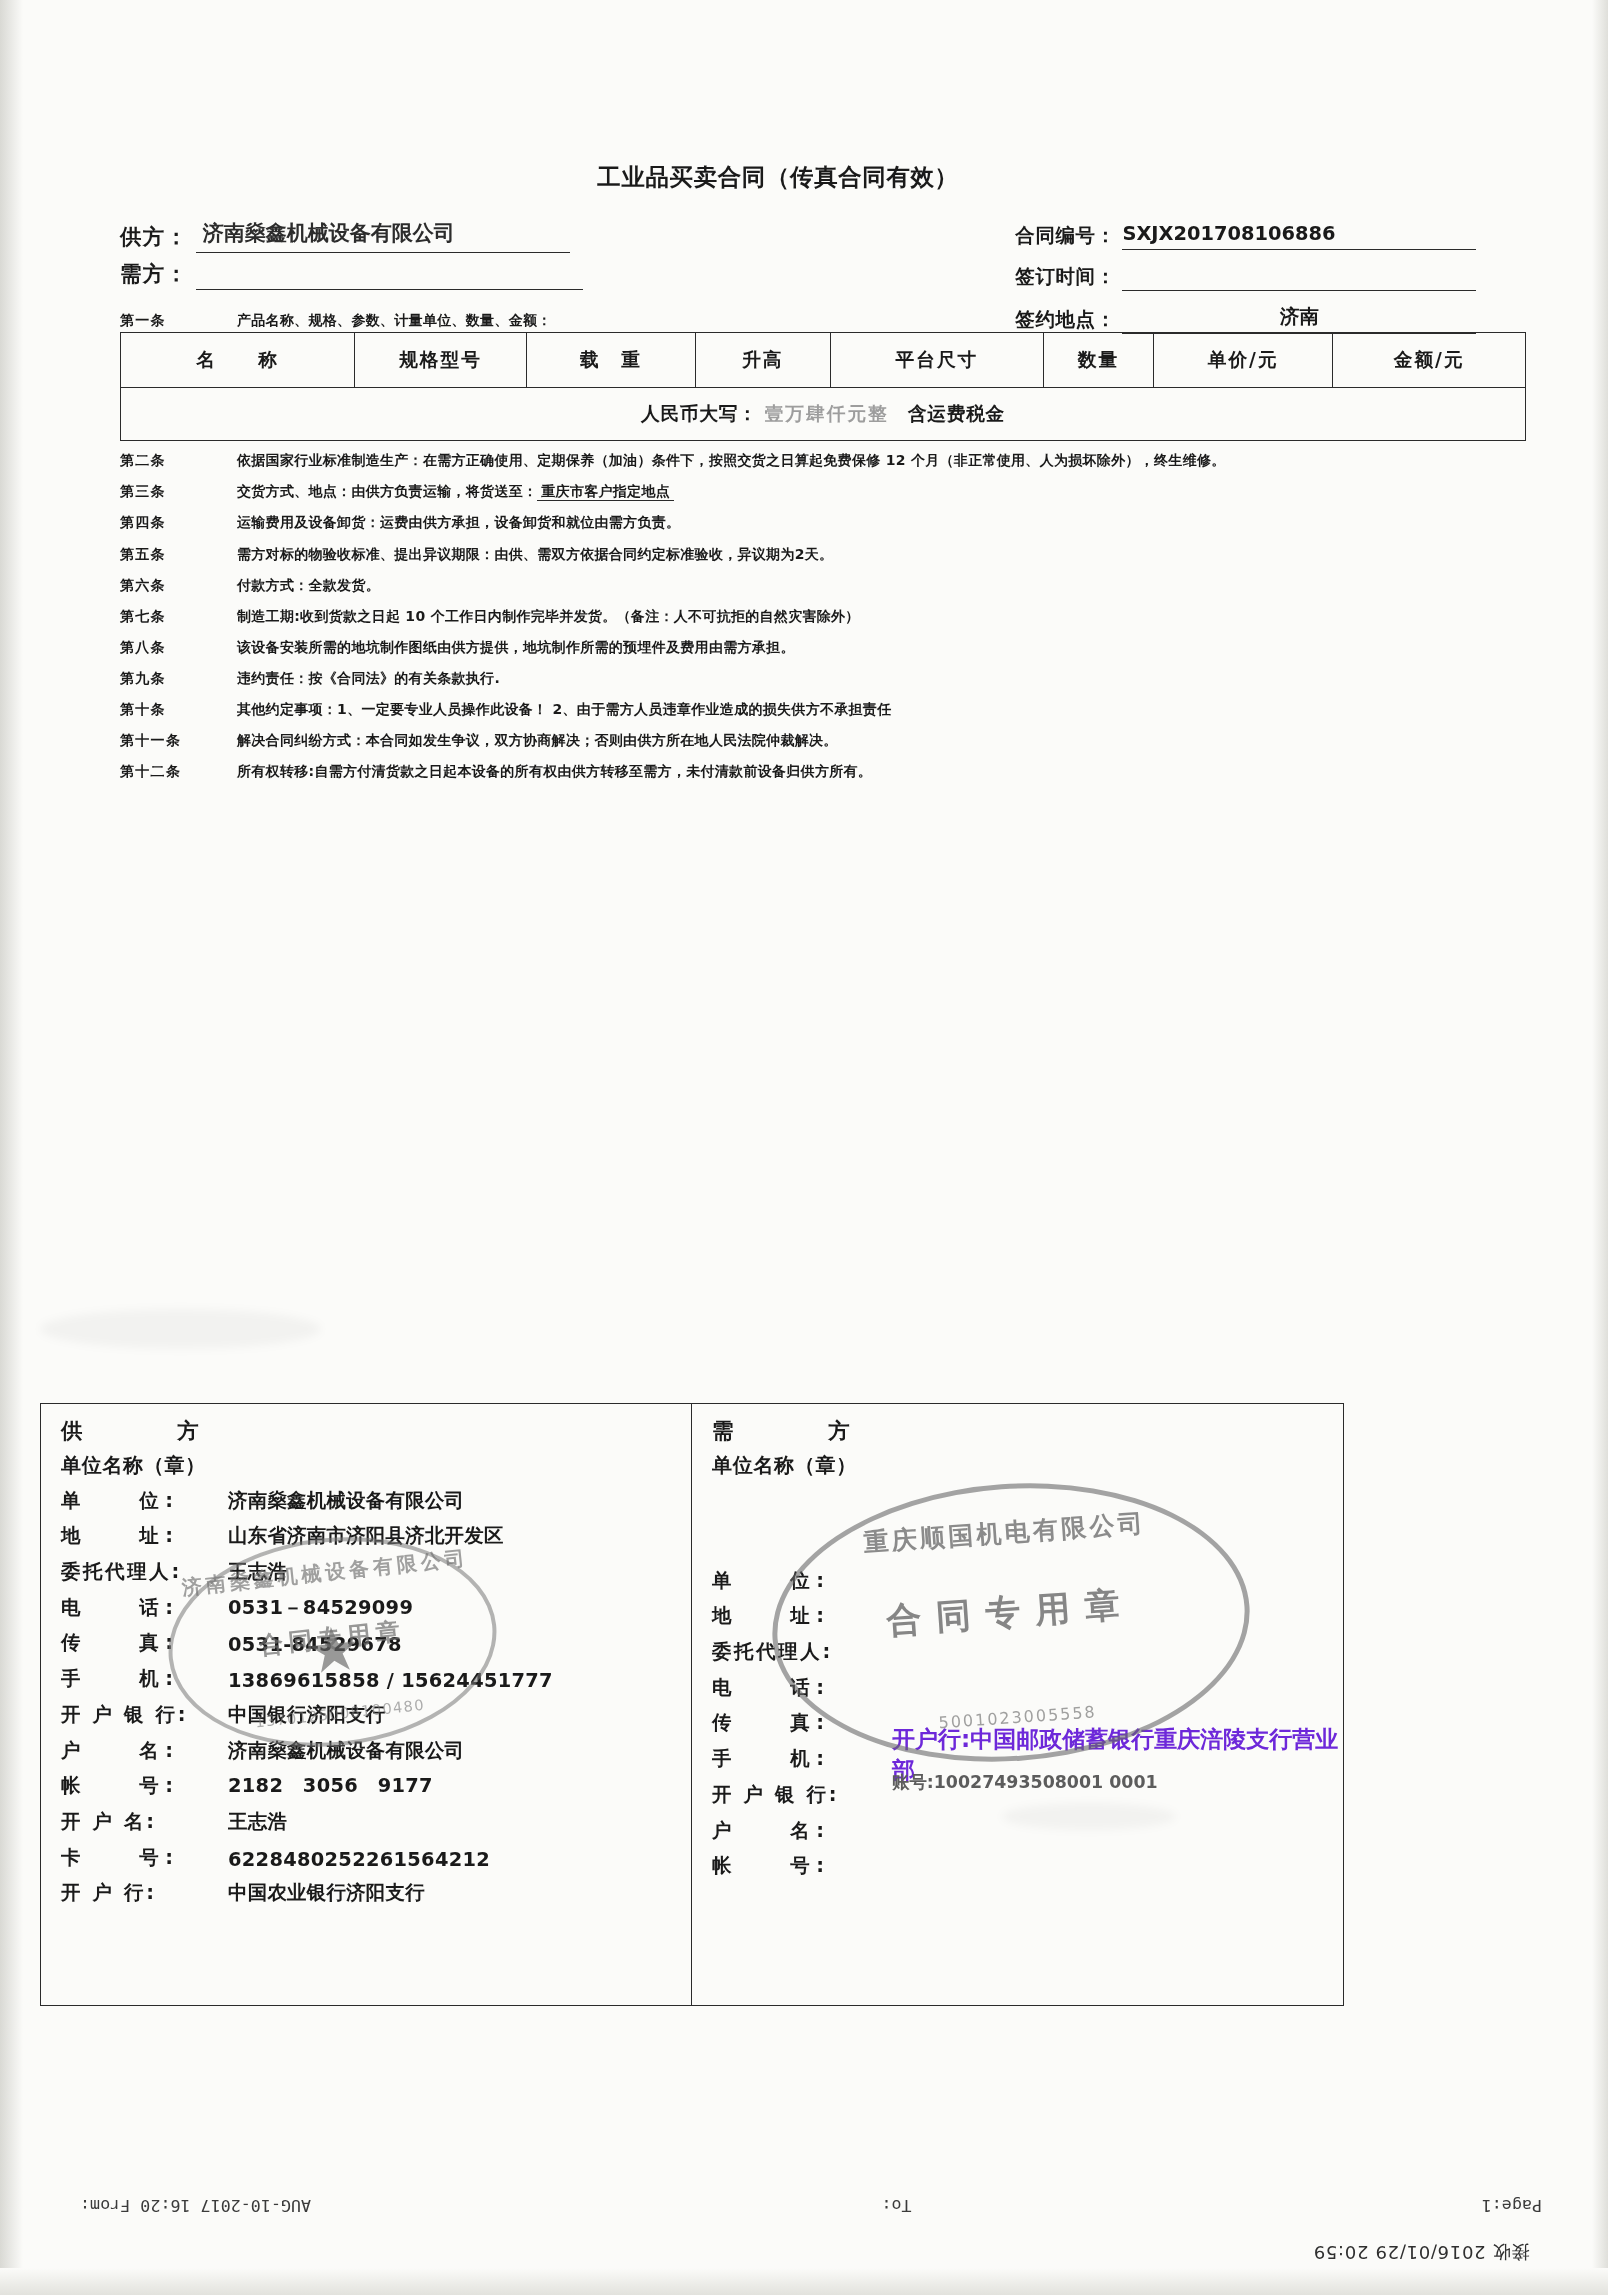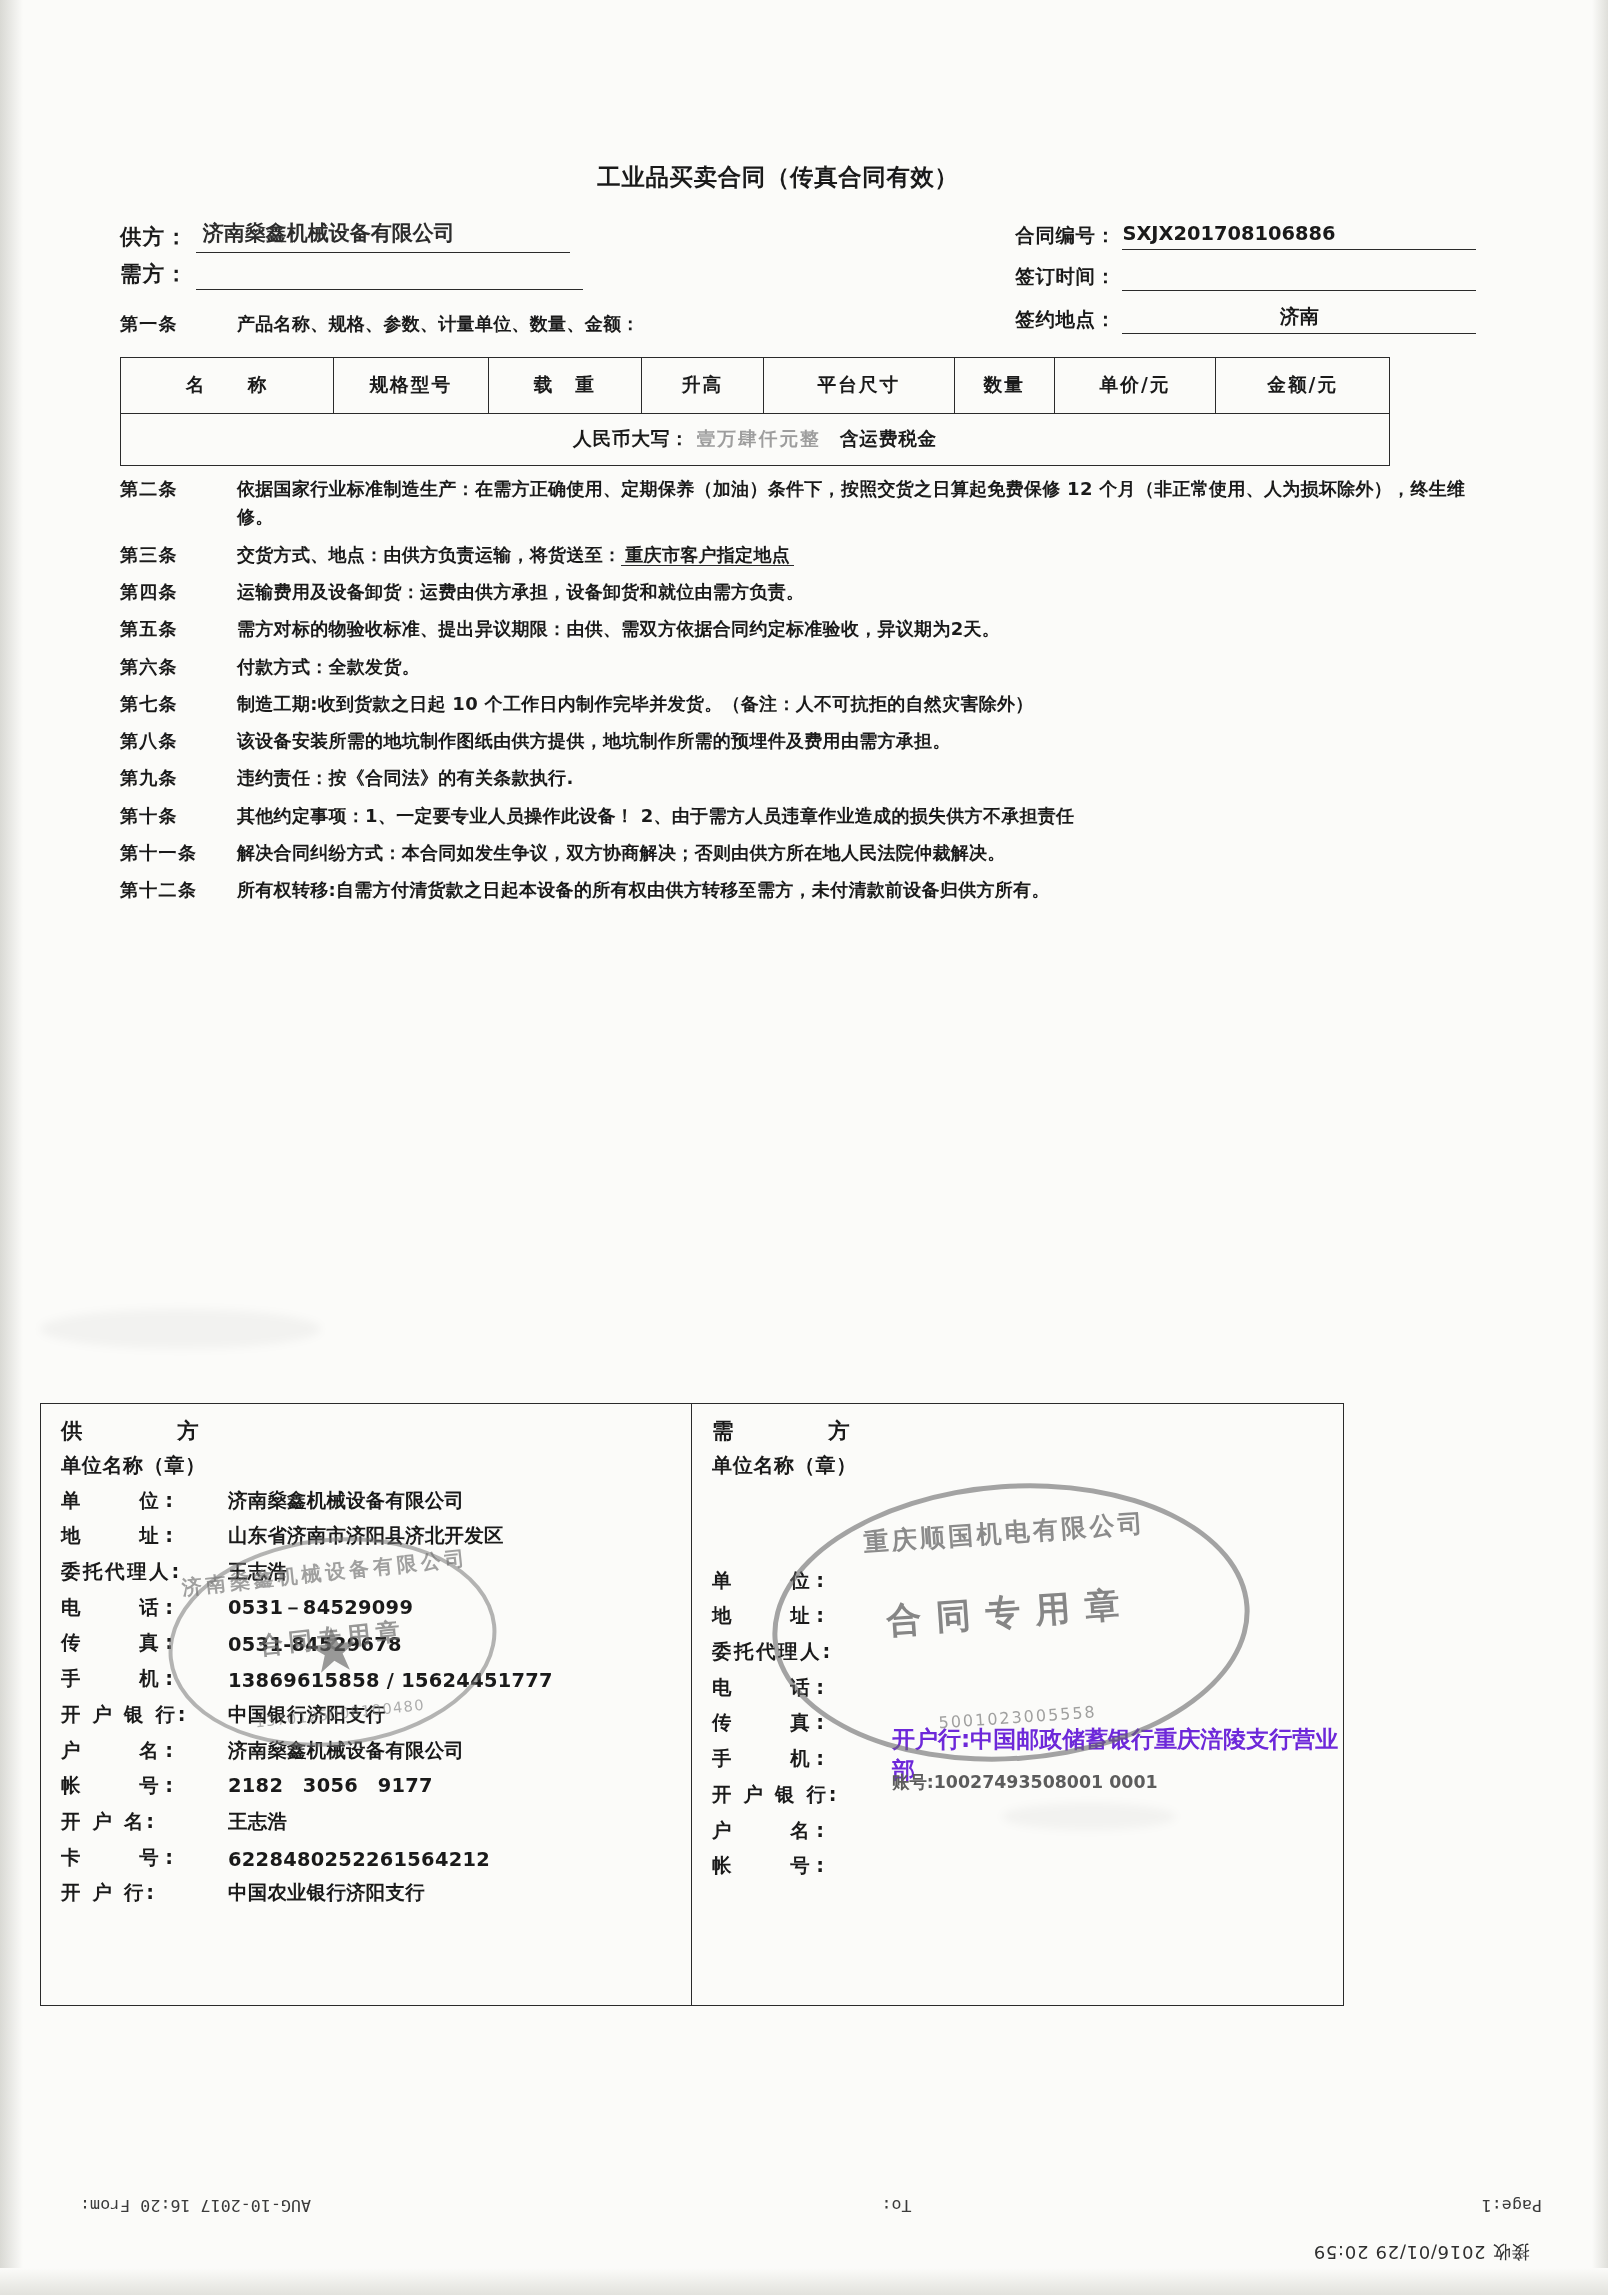--- a/index.html
+++ b/index.html
@@ -104,21 +104,21 @@
     padding-bottom: 1.3px;
     font-weight: bold;
     min-height: 23px;
   }
   .meta-value.center { text-align: center; }
 
   .clause {
     display: flex;
     margin-left: 20px;
     margin-top: 9.4px;
-    font-size: 18px;
+    font-size: 14px;
     line-height: 1.55;
   }
   .clause-no {
     width: 117px;
     flex: 0 0 117px;
     font-weight: bold;
     letter-spacing: 1.3px;
     white-space: nowrap;
   }
   .clause-body {
@@ -127,23 +127,23 @@
     letter-spacing: 0.3px;
   }
   .ul {
     border-bottom: 1.3px solid #2b2b2b;
     padding: 0 4px 0.7px 4px;
   }
 
   
   table.prod {
     margin-left: 20px;
-    margin-top: 19px;
+    margin-top: 0;
     border-collapse: collapse;
-    width: 1270px;
+    width: 1406px;
     font-size: 18.7px;
     border-radius: 26px;
   }
   table.prod td {
     border: 1.3px solid #2b2b2b;
     text-align: center;
     vertical-align: middle;
     padding: 5.3px 2.7px;
     font-weight: bold;
   }

